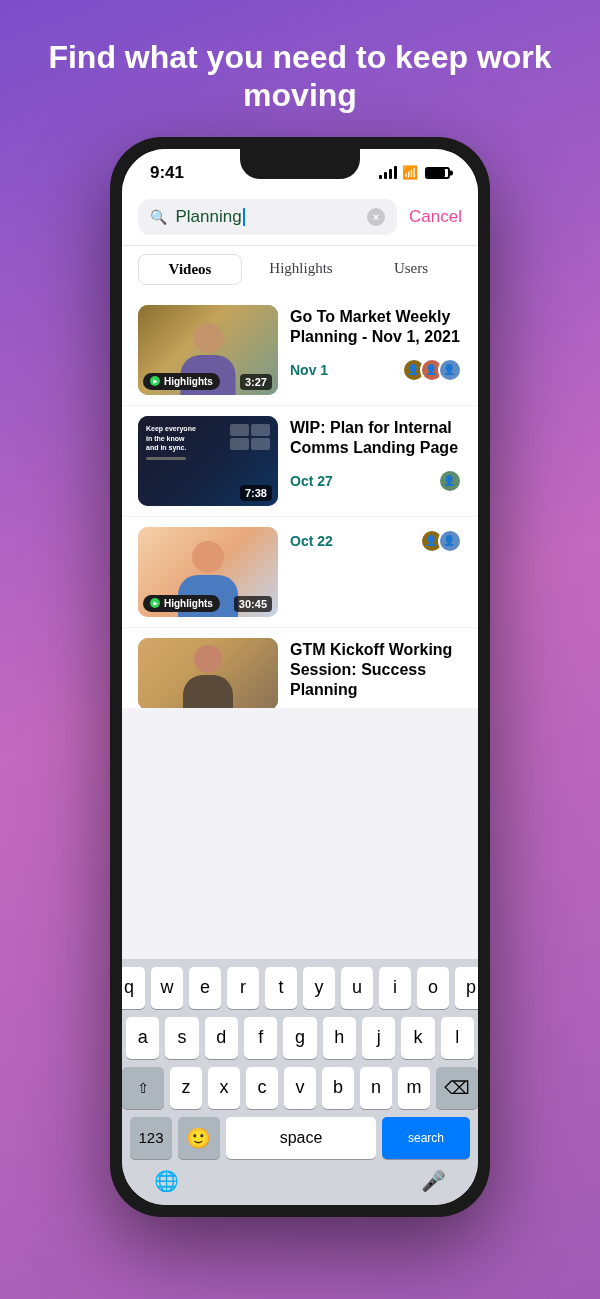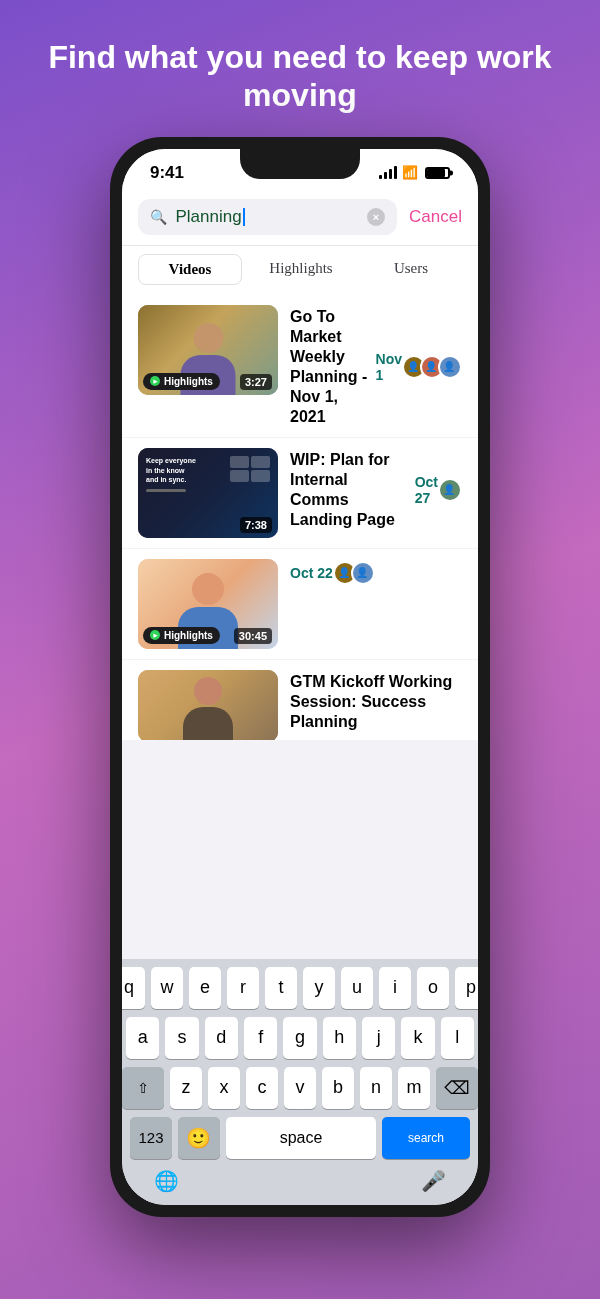--- a/index.html
+++ b/index.html
@@ -294,22 +294,22 @@
     .highlights-dot::after {
       content: '▶';
       font-size: 5px;
       color: white;
       margin-left: 1px;
     }
 
     .result-info {
       flex: 1;
       display: flex;
-      flex-direction: row;
-      gap: 5px;
+      flex-direction: column;
+      gap: 11px;
       padding-top: 2px;
     }
 
     .result-title {
       font-size: 16px;
       font-weight: 600;
       color: #000;
       line-height: 1.25;
     }
 

